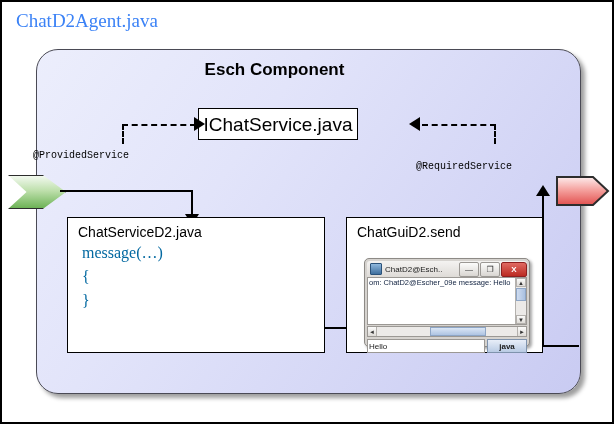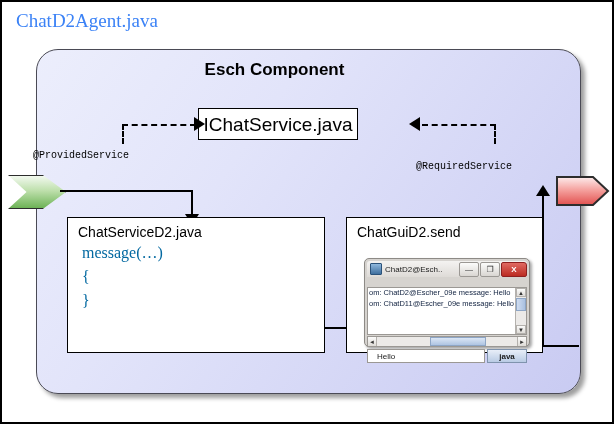--- a/index.html
+++ b/index.html
@@ -89,21 +89,21 @@
                  border:1px solid #2b527a;border-radius:1px;}
   #swing-title{font-size:8px;color:#1b1b1b;white-space:nowrap;overflow:hidden;flex:1 1 auto;
                font-family:"Liberation Sans",sans-serif;}
   .wbtn{height:13px;margin-left:1px;border:1px solid #9b9894;border-radius:2px;
         display:flex;align-items:center;justify-content:center;font-size:8px;color:#2a2a2a;
         flex:0 0 auto;}
   #wbtn-min{width:18px;background:linear-gradient(180deg,#fcfcfb,#d9d6d2);}
   #wbtn-max{width:18px;background:linear-gradient(180deg,#fcfcfb,#d9d6d2);}
   #wbtn-close{width:24px;border-color:#8e2020;color:#fff;font-weight:bold;
               background:linear-gradient(180deg,#e06a62,#bb2b22);border-radius:2px 3px 2px 2px;}
-  #swing-list{position:relative;margin-top:10px;height:46px;background:#ffffff;
+  #swing-list{position:relative;margin-top:0;height:46px;background:#ffffff;
               border:1px solid #9b9894;overflow:hidden;}
   .msgline{font-size:7.5px;color:#10213f;white-space:nowrap;padding-left:1px;line-height:1.42;
            font-family:"Liberation Sans",sans-serif;}
   #vscroll{position:absolute;right:0;top:0;width:10px;height:100%;
            background:#eceae8;border-left:1px solid #b4b1ad;}
   .vsbtn{height:9px;display:flex;align-items:center;justify-content:center;font-size:6px;
          color:#333;background:linear-gradient(180deg,#fbfbfa,#dedbd7);
          border:1px solid #b4b1ad;box-sizing:border-box;}
   #vsthumb{position:absolute;top:10px;left:0;width:10px;height:13px;
            background:linear-gradient(90deg,#cfdcf0,#a9c0e0);border:1px solid #8ea6c6;box-sizing:border-box;}
@@ -112,21 +112,21 @@
            border:1px solid #9b9894;box-sizing:border-box;}
   .hsbtn{position:absolute;top:0;width:9px;height:100%;display:flex;align-items:center;
          justify-content:center;font-size:6px;color:#333;
          background:linear-gradient(180deg,#fbfbfa,#dedbd7);box-sizing:border-box;}
   #hsbtn-left{left:0;border-right:1px solid #b4b1ad;}
   #hsbtn-right{right:0;border-left:1px solid #b4b1ad;}
   #hsthumb{position:absolute;left:62px;top:0;width:56px;height:100%;
            background:linear-gradient(180deg,#dbe6f5,#aec4e2);border:1px solid #8ea6c6;box-sizing:border-box;}
   #swing-bottom{display:flex;margin-top:2px;height:14px;align-items:stretch;}
   #swing-input{flex:1 1 auto;background:#ffffff;border:1px solid #9b9894;
-               font-size:8px;color:#1b1b1b;display:flex;align-items:center;padding-left:9px;
+               font-size:8px;color:#1b1b1b;display:flex;align-items:center;padding-left:1px;
                font-family:"Liberation Sans",sans-serif;}
   #swing-send{flex:0 0 auto;width:38px;margin-left:2px;border:1px solid #7f93ad;
               background:linear-gradient(180deg,#e8eef8,#b9cbe4);
               display:flex;align-items:center;justify-content:center;
               font-size:8px;font-weight:bold;color:#1b1b1b;}
 </style>
 </head>
 <body>
 
 <div id="stage">
@@ -191,21 +191,20 @@
     <div id="swing-titlebar">
       <div id="swing-appicon"></div>
       <div id="swing-title">ChatD2@Esch..</div>
       <div class="wbtn" id="wbtn-min">—</div>
       <div class="wbtn" id="wbtn-max">❐</div>
       <div class="wbtn" id="wbtn-close">X</div>
     </div>
 
     <div id="swing-list">
       <div class="msgline">om: ChatD2@Escher_09e message: Hello</div>
-      <div class="msgline">om: ChatD11@Escher_09e message: Hello</div>
       <div id="vscroll">
         <div class="vsbtn">▲</div>
         <div id="vsthumb"></div>
         <div class="vsbtn" id="vsbtn-down">▼</div>
       </div>
     </div>
 
     <div id="hscroll">
       <div class="hsbtn" id="hsbtn-left">◄</div>
       <div id="hsthumb"></div>

